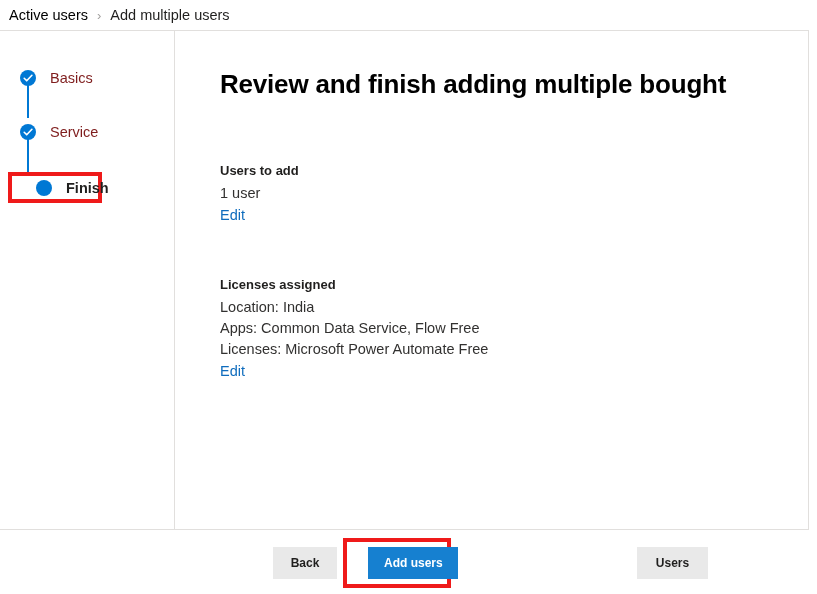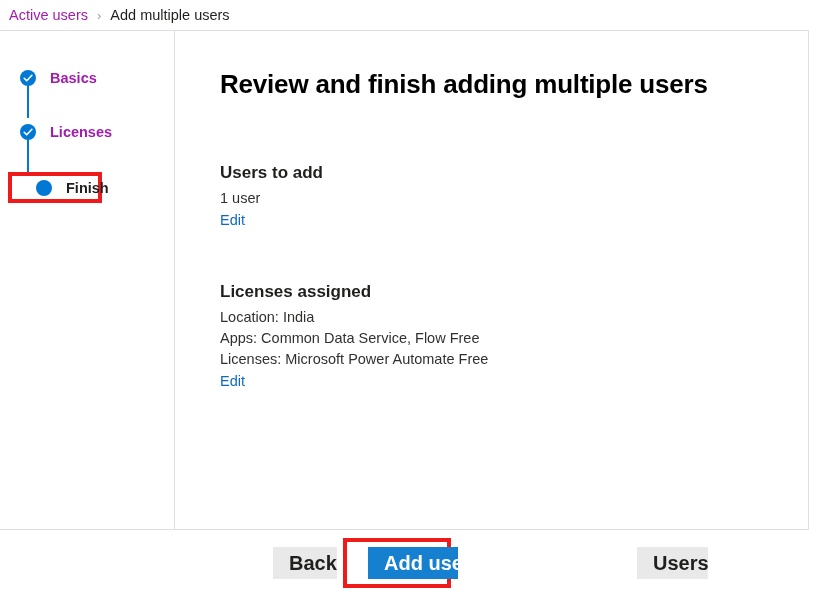--- a/index.html
+++ b/index.html
@@ -20,21 +20,21 @@
   
   .breadcrumb {
     height: 30px;
     display: flex;
     align-items: center;
     padding-left: 9px;
     box-sizing: border-box;
     font-size: 14.5px;
   }
   .crumb-link {
-    color: #a21caf;
+    color: #000000;
     text-decoration: none;
     white-space: nowrap;
   }
   .crumb-sep {
     color: #a19f9d;
     margin: 0 9px;
     font-size: 13px;
     line-height: 1;
   }
   .crumb-current {
@@ -97,23 +97,22 @@
     display: block;
   }
   .step-marker svg {
     position: absolute;
     left: 0;
     top: 0;
   }
   .step-label {
     margin-left: 14px;
     font-size: 14.5px;
-    color: #a21caf;
-    white-space: nowrap;
-    font-weight: bold;
+    color: #7f1d1d;
+    white-space: nowrap;
   }
   .step.is-current .step-label {
     font-weight: bold;
     color: #201f1e;
   }
 
   
   .step.is-current {
     margin-left: 8px;
     padding-left: 24px;
@@ -131,21 +130,21 @@
   .pane-title {
     font-size: 26px;
     font-weight: bold;
     color: #000000;
     margin: 0 0 63px 0;
     letter-spacing: -0.2px;
   }
   .section { margin-bottom: 53px; }
   .section:last-child { margin-bottom: 0; }
   .section-title {
-    font-size: 17px;
+    font-size: 13px;
     font-weight: bold;
     color: #201f1e;
     margin: 0 0 7px 0;
   }
   .section-line {
     font-size: 14.5px;
     color: #323130;
     margin: 0 0 5px 0;
   }
   .edit-link {
@@ -164,21 +163,21 @@
     top: 531px;
     width: 809px;
     height: 63px;
     box-sizing: border-box;
   }
   .btn {
     position: absolute;
     height: 32px;
     border: none;
     font-family: "Liberation Sans", sans-serif;
-    font-size: 20px;
+    font-size: 12px;
     font-weight: bold;
     cursor: pointer;
     padding: 0 16px;
     box-sizing: border-box;
     white-space: nowrap;
   }
   .btn-secondary {
     background: #e9e9e9;
     color: #201f1e;
   }
@@ -225,31 +224,31 @@
       </span>
       <span class="step-label">Basics</span>
     </div>
 
     <div class="step">
       <span class="step-marker">
         <svg width="16" height="16" viewBox="0 0 16 16">
           <path d="M4.2 8.3 L6.7 10.8 L11.9 5.3" fill="none" stroke="#ffffff" stroke-width="1.6" stroke-linecap="round" stroke-linejoin="round"></path>
         </svg>
       </span>
-      <span class="step-label">Licenses</span>
+      <span class="step-label">Service</span>
     </div>
 
     <div class="step is-current">
       <span class="step-marker"></span>
       <span class="step-label">Finish</span>
     </div>
   </div>
 
   <div class="pane">
-    <h1 class="pane-title">Review and finish adding multiple users</h1>
+    <h1 class="pane-title">Review and finish adding multiple bought</h1>
 
     <div class="section">
       <p class="section-title">Users to add</p>
       <p class="section-line">1 user</p>
       <a class="edit-link" href="#">Edit</a>
     </div>
 
 
     <div class="section">
       <p class="section-title">Licenses assigned</p>

